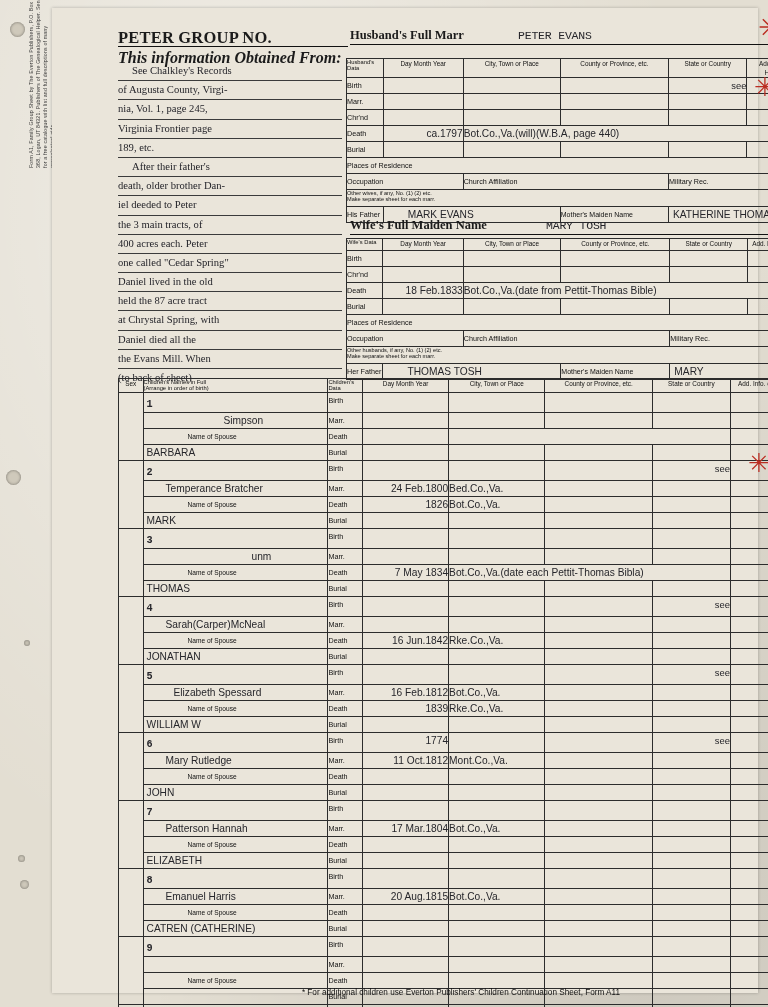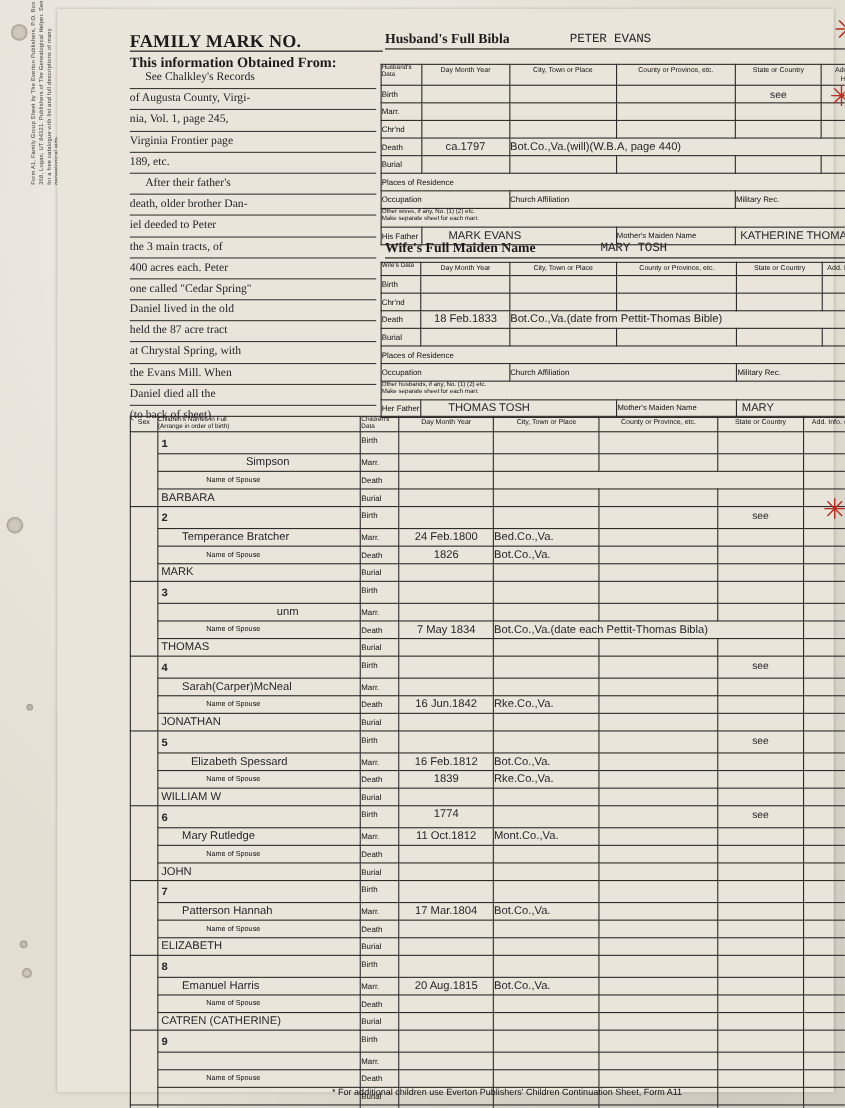--- a/index.html
+++ b/index.html
@@ -51,22 +51,23 @@
   .form{
     position:absolute;left:62px;top:18px;width:694px;height:950px;
     color:#1b1b1b;
   }
   .title{
     position:absolute;left:4px;top:2px;
     font-size:16.5px;font-weight:bold;letter-spacing:0.2px;
     font-family:"Liberation Serif", serif;
   }
   .subtitle{
-    position:absolute;left:4px;top:23px;font-size:13px;font-weight:bold;
+    position:absolute;left:4px;top:23px;font-size:16px;font-weight:bold;
     font-family:"Liberation Serif", serif;
+    font-style:italic;
   }
   .hdr-husb{
     position:absolute;left:236px;top:2px;font-size:12.5px;font-weight:bold;
     font-family:"Liberation Serif", serif;
   }
   .hdr-wife{
     position:absolute;left:236px;top:192px;font-size:12.5px;font-weight:bold;
     font-family:"Liberation Serif", serif;
   }
   .title-rule{
@@ -91,21 +92,21 @@
     padding-top:2px;height:11px;line-height:9px;
   }
   .rowlbl{
     font-size:7.2px;padding-left:3px;color:#111;line-height:15px;
   }
   .cell{height:15px;}
   .cellval{
     font-family:"Liberation Mono", monospace;font-size:10.2px;
     padding-left:4px;line-height:15px;color:#26262b;white-space:nowrap;
   }
-  .cellval.ctr{text-align:center;padding-left:0;}
+  .cellval.ctr{text-align:right;padding-left:0;}
   .mini{
     font-size:5.8px;line-height:6.4px;padding:1px 2px;color:#111;
   }
   .note2{font-size:5.6px;line-height:6.2px;padding:1px 2px;color:#111;}
 
   
   .notes{
     position:absolute;left:4px;top:36px;width:224px;
   }
   .noteline{
@@ -136,44 +137,44 @@
   <div class="hole h2"></div>
   <div class="hole h3"></div>
   <div class="hole h4"></div>
   <div class="hole h5"></div>
 
   <div class="sidetext">Form A1, Family Group Sheet by The Everton Publishers, P.O. Box 368, Logan, UT 84321. Publishers of The Genealogical Helper. Send for a free catalogue with list and full descriptions of many genealogical aids.</div>
 
   <div class="sheet">
     <div class="form">
 
-      <div class="title">FAMILY MARK NO.</div>
+      <div class="title">PETER GROUP NO.</div>
       <div class="title-rule"></div>
       <div class="subtitle">This information Obtained From:</div>
-      <div class="hdr-husb">Husband's Full Bibla</div>
+      <div class="hdr-husb">Husband's Full Marr</div>
       <div class="typed" style="position:absolute;left:404px;top:3px;font-size:11.5px;">PETER   EVANS</div>
       <div style="position:absolute;left:236px;top:18px;width:458px;border-bottom:1.2px solid #111;"></div>
 
       <div class="notes">
         <div class="noteline ind">See Chalkley's Records</div>
         <div class="noteline">of Augusta County, Virgi-</div>
         <div class="noteline">nia, Vol. 1, page 245,</div>
         <div class="noteline">Virginia Frontier page</div>
         <div class="noteline">189, etc.</div>
         <div class="noteline ind">After their father's</div>
         <div class="noteline">death, older brother Dan-</div>
         <div class="noteline">iel deeded to Peter</div>
         <div class="noteline">the 3 main tracts, of</div>
         <div class="noteline">400 acres each. Peter</div>
         <div class="noteline">one called "Cedar Spring"</div>
         <div class="noteline">Daniel lived in the old</div>
         <div class="noteline">held the 87 acre tract</div>
         <div class="noteline">at Chrystal Spring, with</div>
+        <div class="noteline">Daniel died all the</div>
         <div class="noteline">the Evans Mill. When</div>
-        <div class="noteline">Daniel died all the</div>
         <div class="noteline nb">(to back of sheet)</div>
       </div>
 
       <table class="tbl" style="left:232px;top:32px;width:462px;">
         <tbody>
             <tr>
           <td style="width:36px;" class="mini"><span>Husband's Data</span></td>
           <td style="width:80px;" class="colhdr">Day  Month  Year</td>
           <td style="width:98px;" class="colhdr">City, Town or Place</td>
           <td style="width:110px;" class="colhdr">County or Province, etc.</td>

